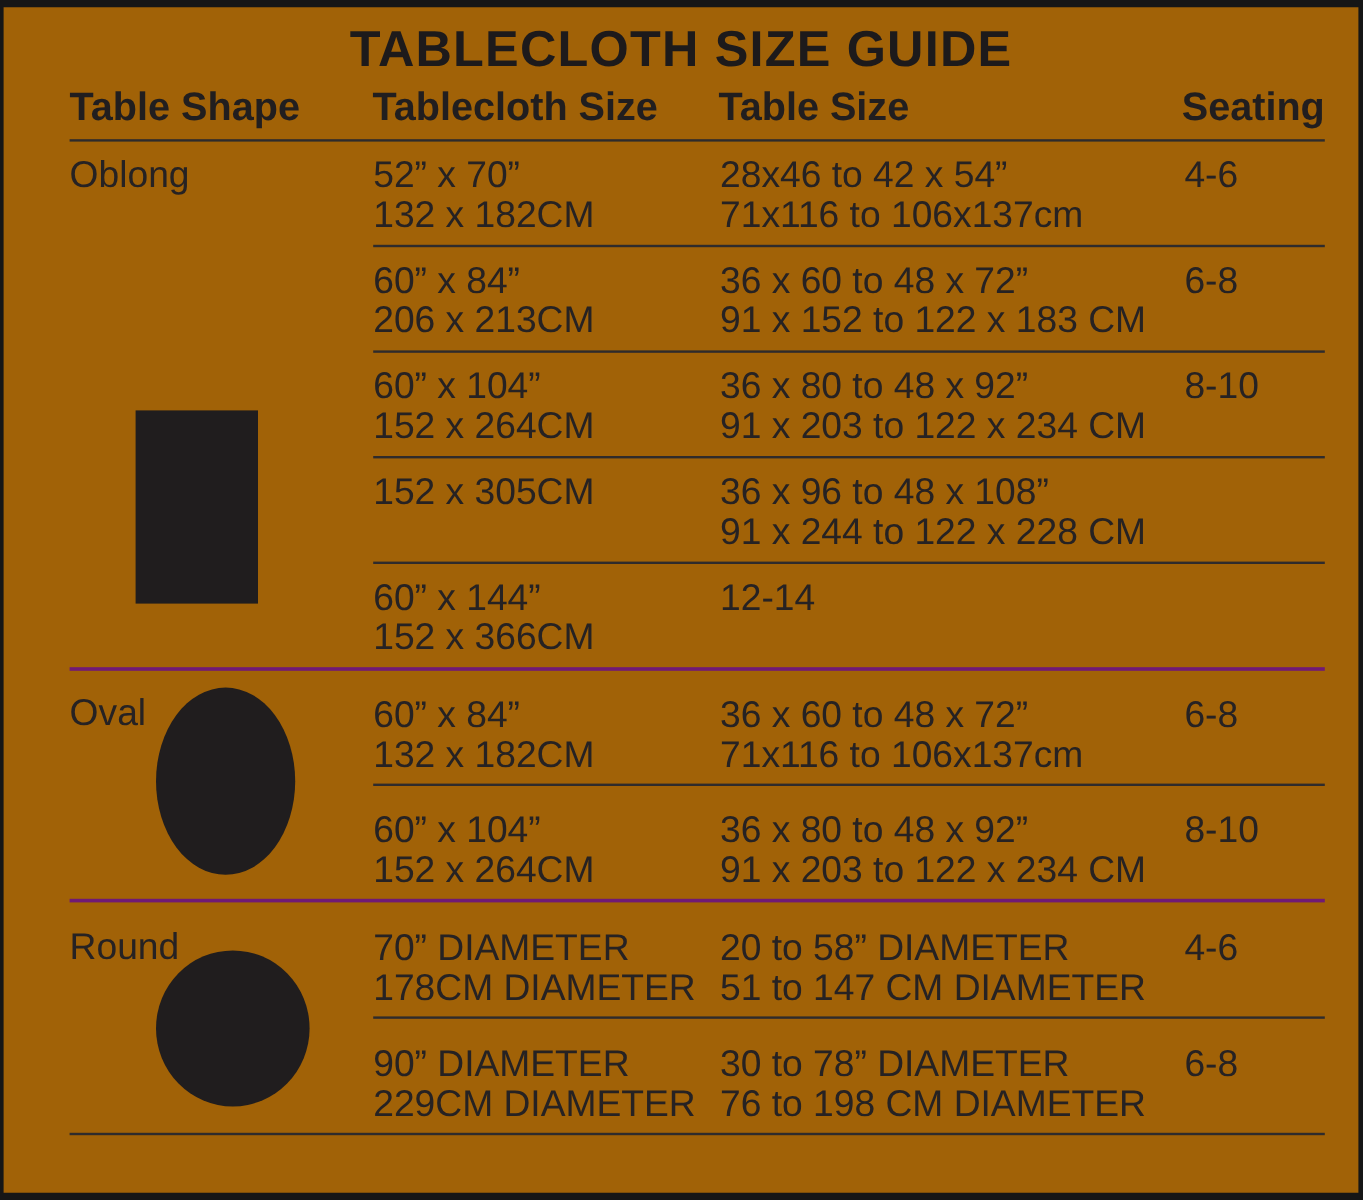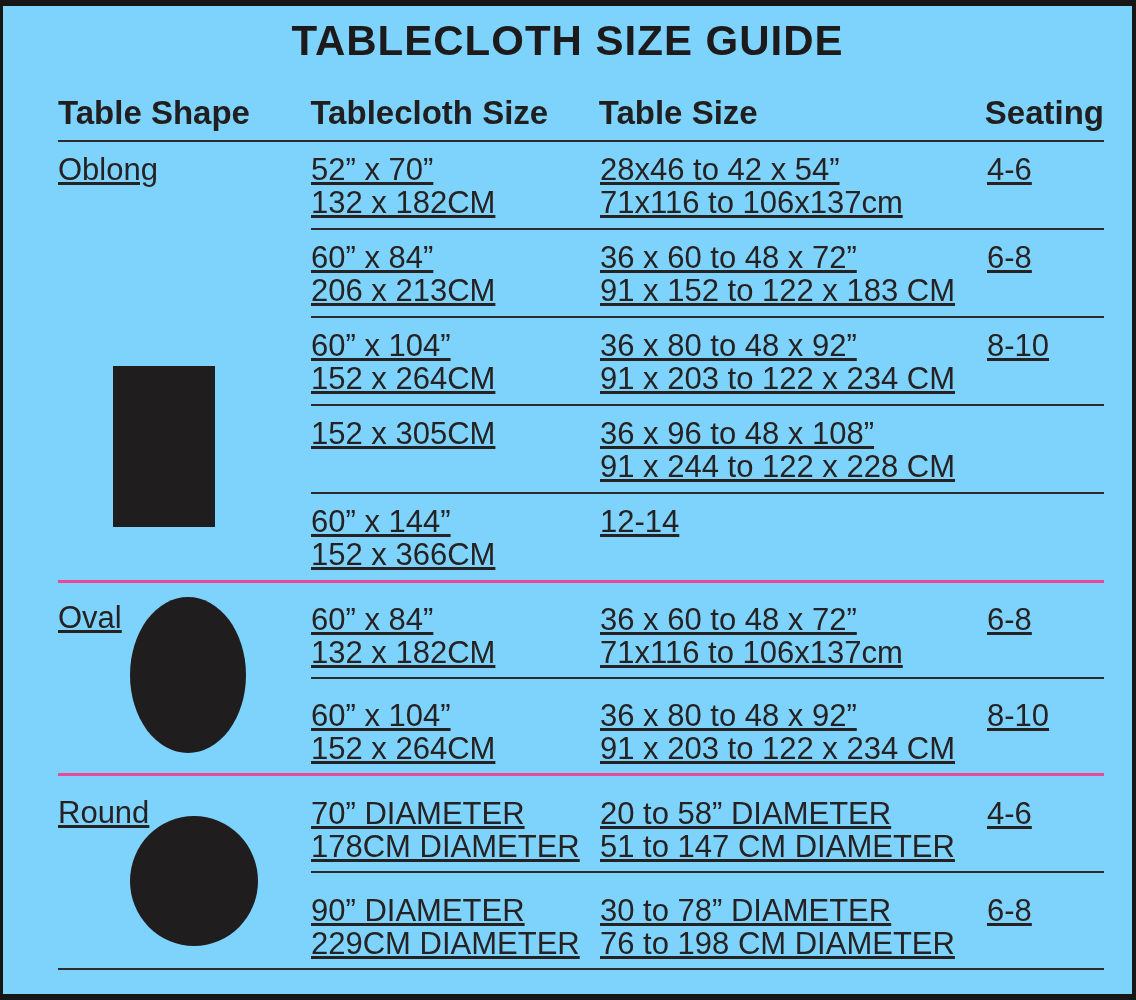--- a/index.html
+++ b/index.html
@@ -1,21 +1,21 @@
 <!DOCTYPE html>
 <html><head>
 <meta charset="utf-8">
 <style>
   html, body { margin:0; padding:0; background:#ffffff; }
   .page {
     position: relative;
     width: 1136px;
     height: 1000px;
     box-sizing: border-box;
-    background: #7dd3fc;
+    background: #a16207;
     border-top: 6px solid #161616;
     border-bottom: 6px solid #161616;
     border-left: 3px solid #161616;
     border-right: 4px solid #161616;
     font-family: "Liberation Sans", sans-serif;
     color: #262223;
     overflow: hidden;
   }
   .title {
     margin-top: 12px;
@@ -23,35 +23,35 @@
     font-size: 42px;
     line-height: 46px;
     font-weight: 700;
     letter-spacing: 1px;
     color: #1d1a1b;
   }
   .table-wrap { margin: 0 28px 0 55px; }
   .header-row {
     display: flex;
     align-items: flex-end;
-    margin-top: 32px;
+    margin-top: 8px;
     padding-bottom: 10px;
     border-bottom: 2px solid #2e2b2c;
     font-size: 33px;
     line-height: 34px;
     font-weight: 700;
     color: #211e1f;
   }
   .hc1 { width: 253px; }
   .hc2 { width: 289px; }
   .hc3 { width: 387px; }
   .hc4 { flex: 1; }
 
-  .section { display: flex; position: relative; text-decoration: underline; }
-  .section + .section { border-top: 3px solid #ec4899; justify-content: center; }
+  .section { display: flex; position: relative; }
+  .section + .section { border-top: 3px solid #701a75; justify-content: center; }
   .section.last { border-bottom: 2px solid #2e2b2c; }
 
   .shape-col { width: 253px; position: relative; }
   .shape-label { font-size: 31px; line-height: 33px; color: #262223; }
   .s-oblong .shape-label { padding-top: 11px; }
   .s-oval   .shape-label { padding-top: 18px; }
   .s-round  .shape-label { padding-top: 20px; }
 
   .shape-rect {
     position: absolute; left: 55px; top: 224px;

